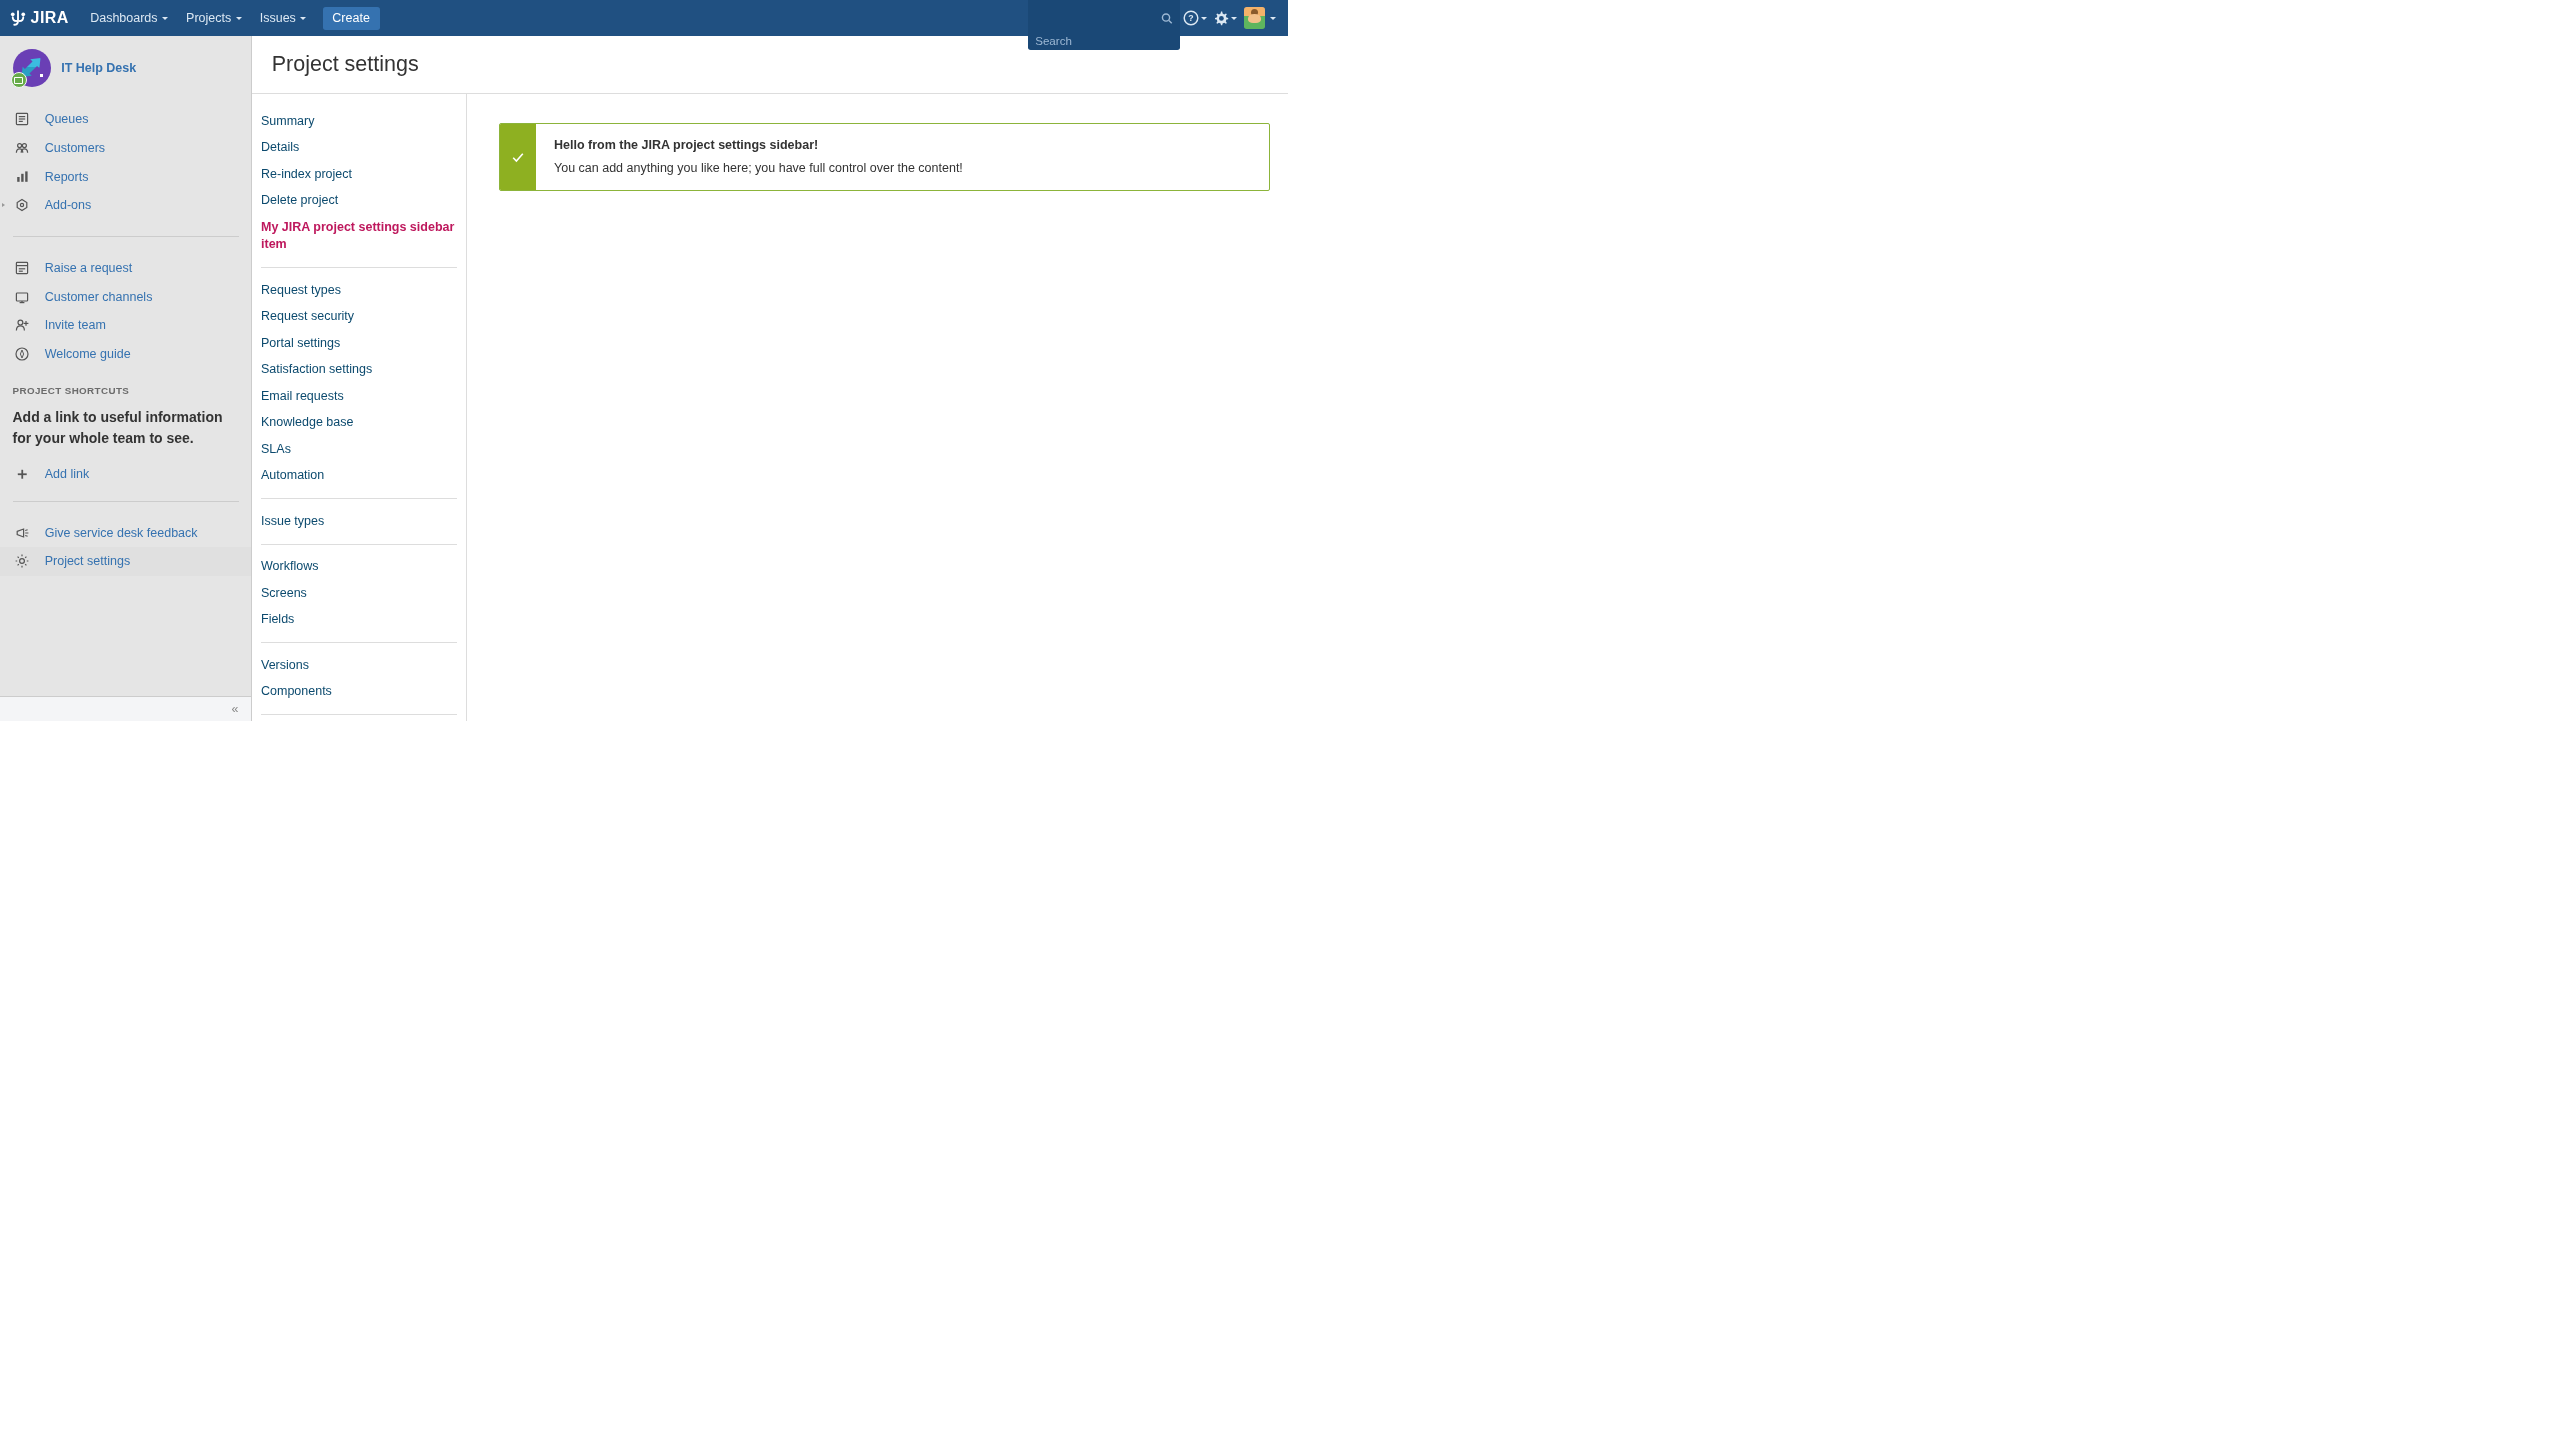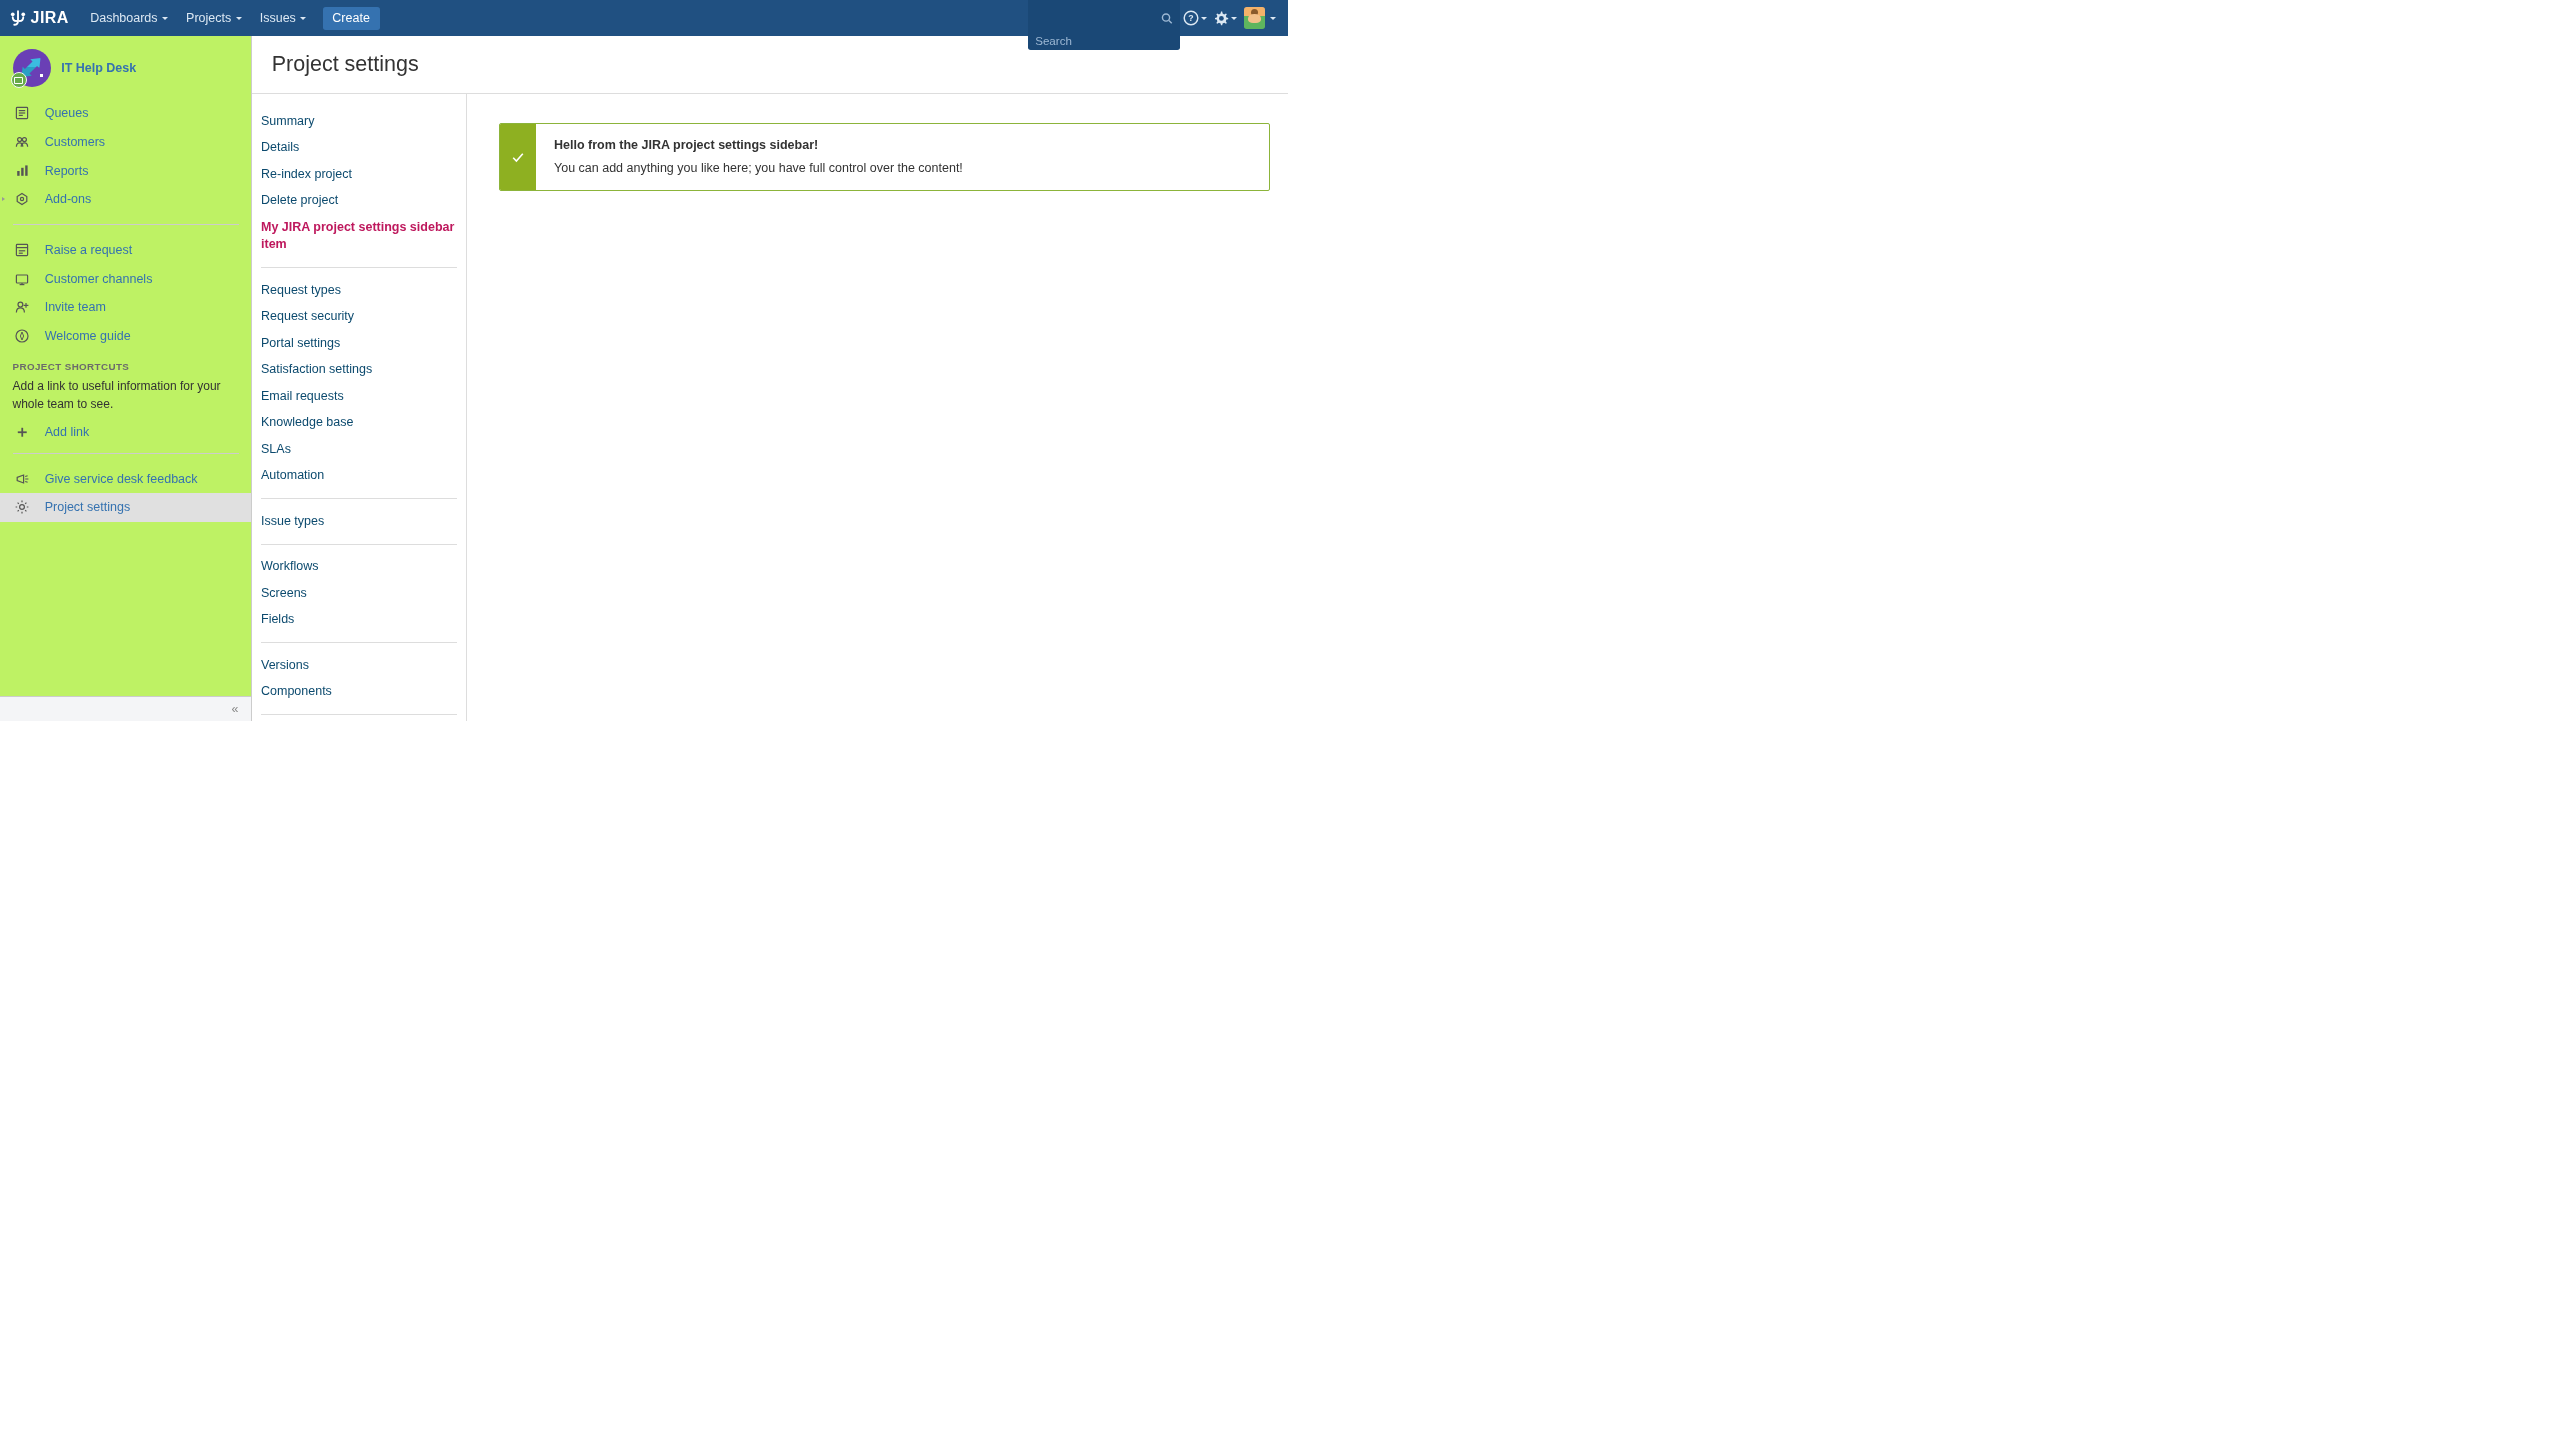--- a/index.html
+++ b/index.html
@@ -111,25 +111,26 @@
     border-top: 3.6px solid currentColor;
     display: inline-block;
   }
 
   
   .layout { display: flex; height: calc(100% - 36px); }
 
   
   .sidebar {
     width: 252px;
-    background: #bef264;
+    background: #e5e5e5;
     border-right: 0.9px solid #ccc;
     display: flex;
     flex-direction: column;
     position: relative;
+    gap: 6px;
   }
   .project-header {
     display: flex;
     align-items: center;
     padding: 12.5px 12.5px 9px 12.5px;
   }
   .project-avatar {
     width: 38px; height: 38px;
     position: relative;
     margin-right: 10.7px;
@@ -213,22 +214,23 @@
   .side-heading {
     font-size: 9.8px;
     font-weight: bold;
     color: #6b6b6b;
     letter-spacing: 0.4px;
     padding: 7.2px 12.5px 3.6px 12.5px;
   }
   .side-text {
     padding: 1.8px 12.5px 5.4px 12.5px;
     color: #333;
-    font-size: 12px;
+    font-size: 14px;
     line-height: 1.5;
+    font-weight: bold;
   }
   .collapse-bar {
     position: absolute;
     bottom: 0; left: 0; right: 0;
     height: 25px;
     border-top: 0.9px solid #ccc;
     display: flex;
     align-items: center;
     justify-content: flex-end;
     padding-right: 12.5px;

